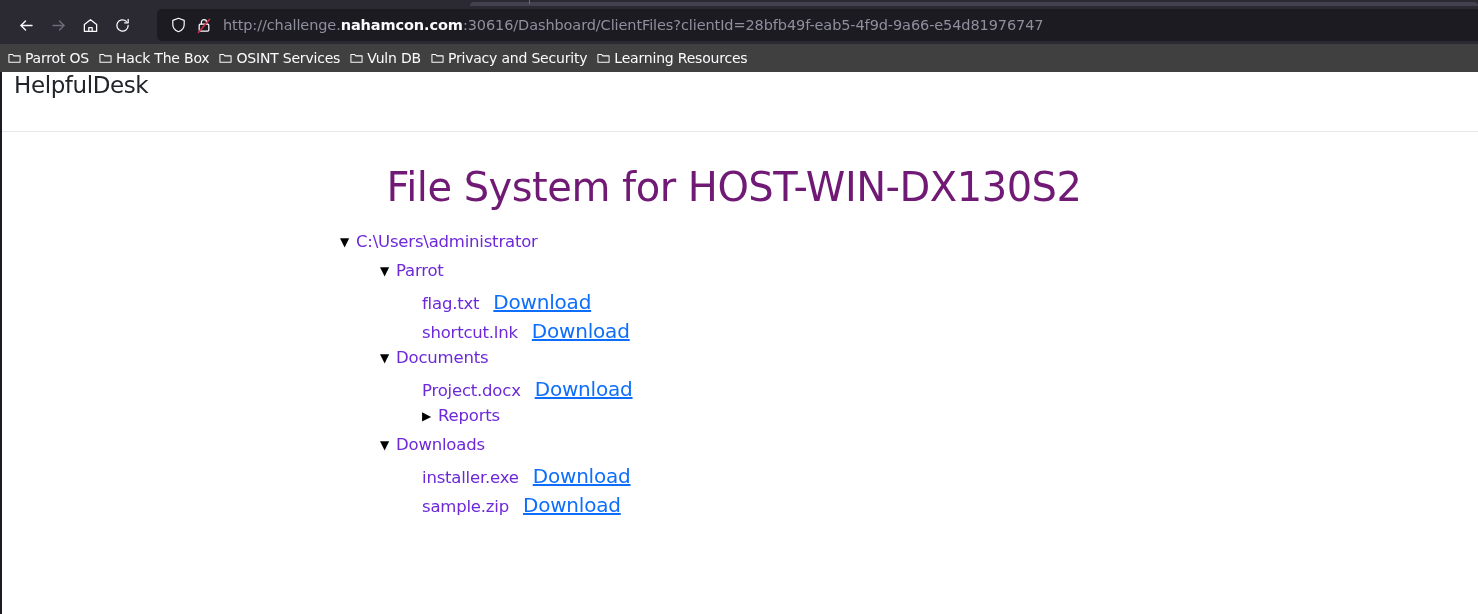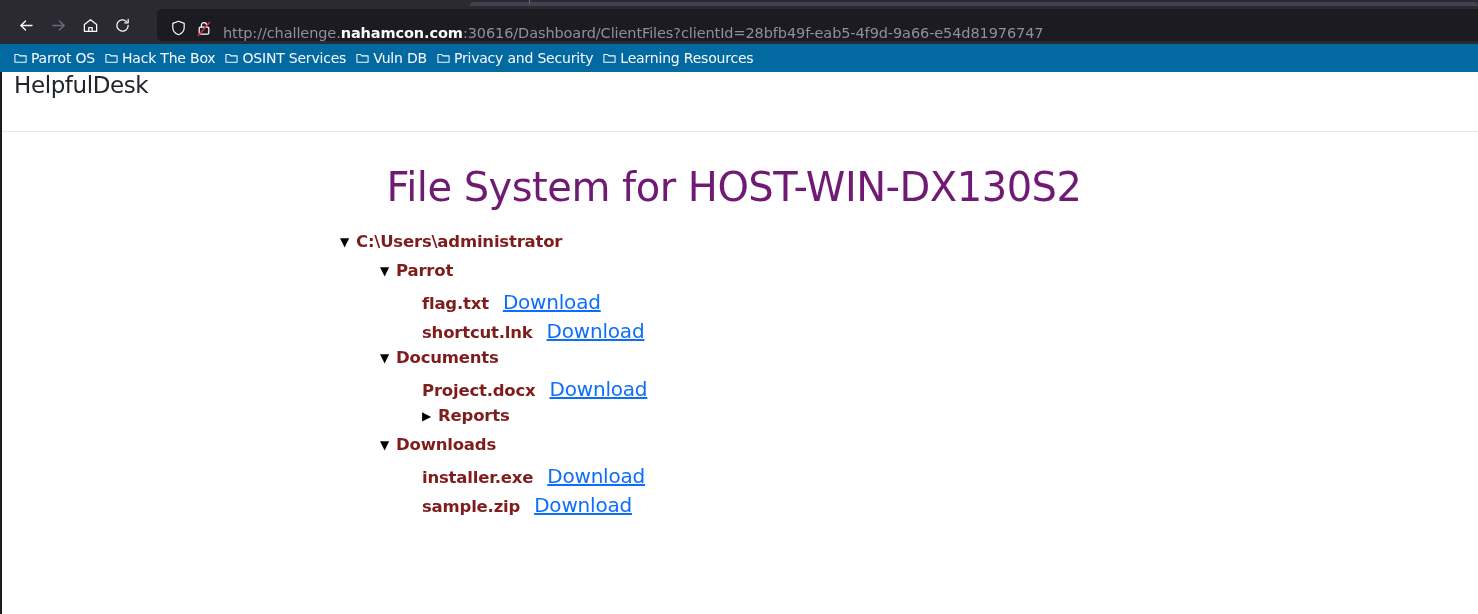--- a/index.html
+++ b/index.html
@@ -66,21 +66,21 @@
 
   .urlbar {
     position: absolute;
     left: 157px;
     right: 0px;
     top: 3px;
     height: 32px;
     background: #1c1b22;
     border-radius: 5px 0 0 5px;
     display: flex;
-    align-items: flex-end;
+    align-items: center;
     padding-left: 8px;
     box-sizing: border-box;
   }
   .urlbar .ident-icon {
     width: 26px;
     height: 26px;
     display: flex;
     align-items: center;
     justify-content: center;
     flex: 0 0 auto;
@@ -91,24 +91,24 @@
     color: #8f8f9d;
     white-space: nowrap;
     padding-left: 6px;
     letter-spacing: -0.1px;
   }
   .url-text .host { color: #fbfbfe; font-weight: bold; }
 
   
   .bookmarks {
     height: 28px;
-    background: #0369a1;
-    display: flex;
-    align-items: center;
-    padding-left: 10px;
+    background: #404040;
+    display: flex;
+    align-items: center;
+    padding-left: 4px;
     box-sizing: border-box;
   }
   .bookmark {
     display: flex;
     align-items: center;
     gap: 4px;
     padding: 3px 6px 3px 4px;
     border-radius: 4px;
     color: #fbfbfe;
     font-size: 14px;
@@ -186,21 +186,21 @@
   }
   .tri {
     display: inline-block;
     font-size: 12px;
     line-height: 1;
     color: #000;
     margin-right: 7px;
     position: relative;
     top: -1px;
   }
-  .node-label { color: #7f1d1d; font-weight: bold; }
+  .node-label { color: #6d28d9; }
   .dl-link {
     color: #0d6efd;
     text-decoration: underline;
     margin-left: 14px;
     font-size: 20px;
   }
   .lvl0 { padding-left: 338px; }
   .lvl1 { padding-left: 378px; }
   .lvl2 { padding-left: 420px; }
   .lvl2-tri { padding-left: 420px; }

